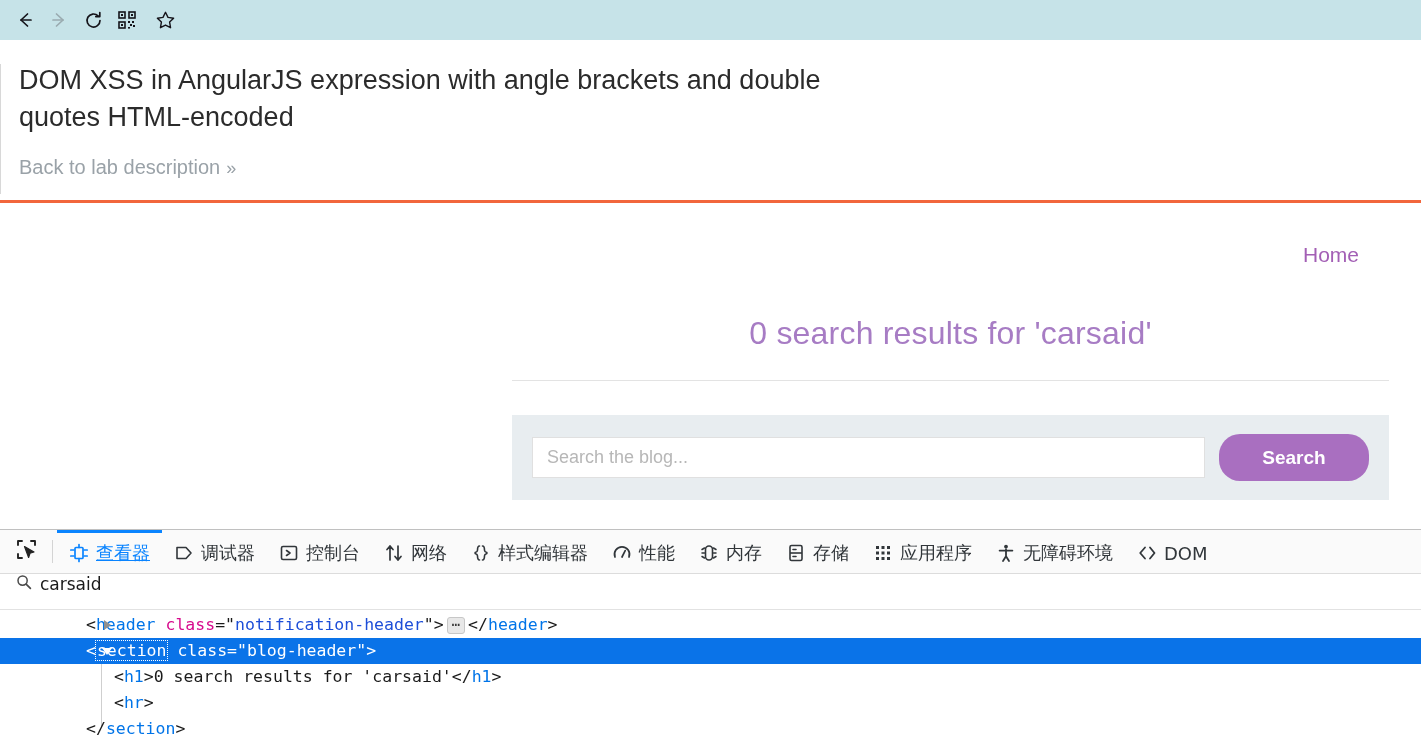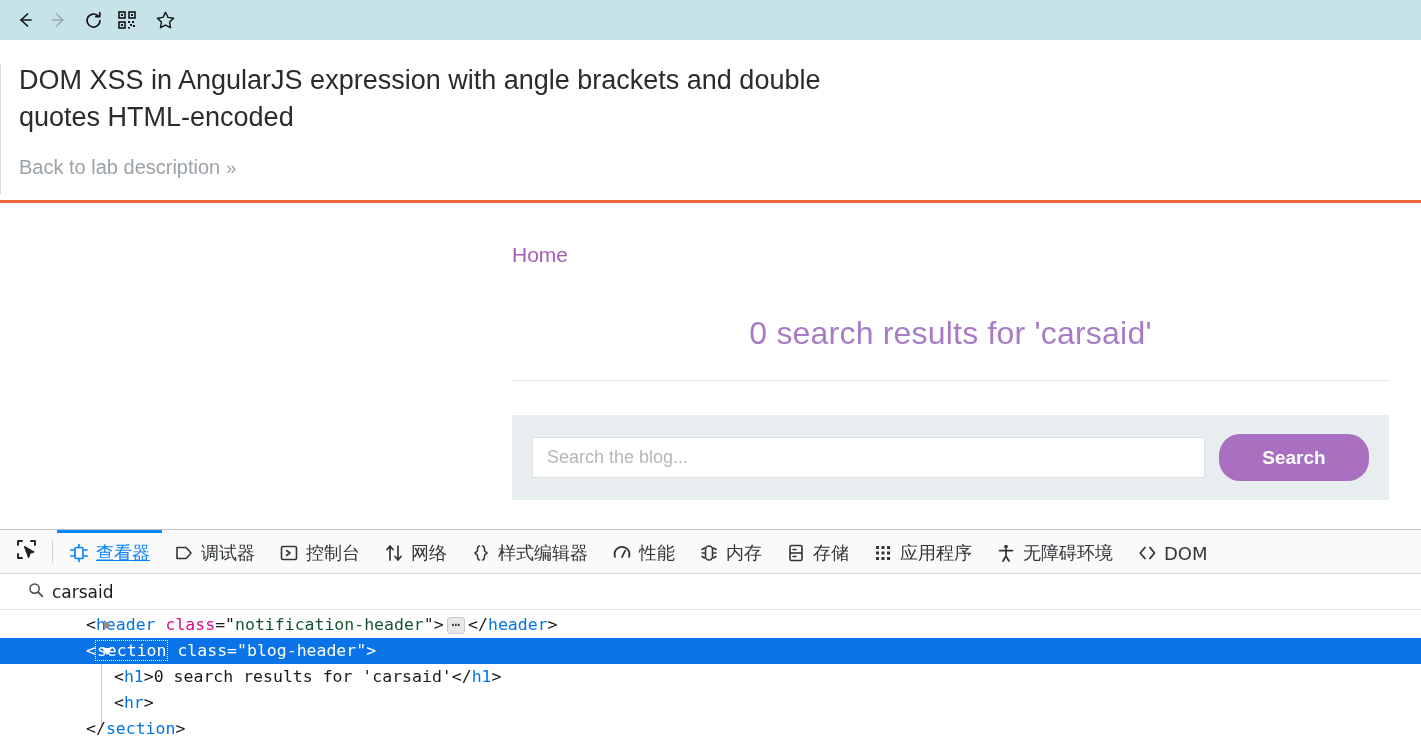--- a/index.html
+++ b/index.html
@@ -137,21 +137,21 @@
 
   #orange-rule {
     height: 3px;
     background: #f2663c;
     width: 100%;
   }
 
   #page-body {
     padding: 0 32px 0 512px;
   }
-  #home-row { text-align: left; padding-top: 40px; padding-right: 30px; }
+  #home-row { text-align: right; padding-top: 40px; padding-right: 30px; }
   #home-link {
     font-size: 21px;
     color: #a35fb5;
     text-decoration: none;
   }
   #results-block { padding-top: 48px; }
   #results-heading {
     text-align: center;
     color: #a77cc4;
     font-size: 32px;
@@ -240,23 +240,22 @@
   .dt-tab.active {
     color: #0a84ff;
     border-top-color: #0a84ff;
     text-decoration: underline;
   }
   .dt-tab.active .ic svg * { stroke: #0a84ff; fill: none; }
 
   #dt-filter {
     height: 36px;
     display: flex;
-    align-items: center;
     gap: 8px;
-    padding: 0 28px;
+    padding: 0 16px;
     border-bottom: 1px solid #e2e2e2;
     background: #ffffff;
   }
   #dt-filter-text {
     font-family: "DejaVu Sans", sans-serif;
     font-size: 17px;
     color: #1a1a1a;
   }
 
   #dom-tree {
@@ -293,21 +292,21 @@
   .twisty.open::before {
     content: "";
     border-top: 7px solid #2b2b2b;
     border-left: 5px solid transparent;
     border-right: 5px solid transparent;
   }
   .dom-row.selected .twisty.open::before { border-top-color: #ffffff; }
   .code { padding-left: 0; }
   .tag { color: #0074e8; }
   .attr { color: #d70a8c; }
-  .val { color: #14532d; }
+  .val { color: #1d4ed8; }
   .punct { color: #1a1a1a; }
   .txt { color: #1a1a1a; }
   .selected-box {
     outline: 1px dotted #ffffff;
     padding: 0 1px;
   }
   .ellipsis-badge {
     display: inline-block;
     background: #e8e8e8;
     border: 1px solid #c7c7c7;

